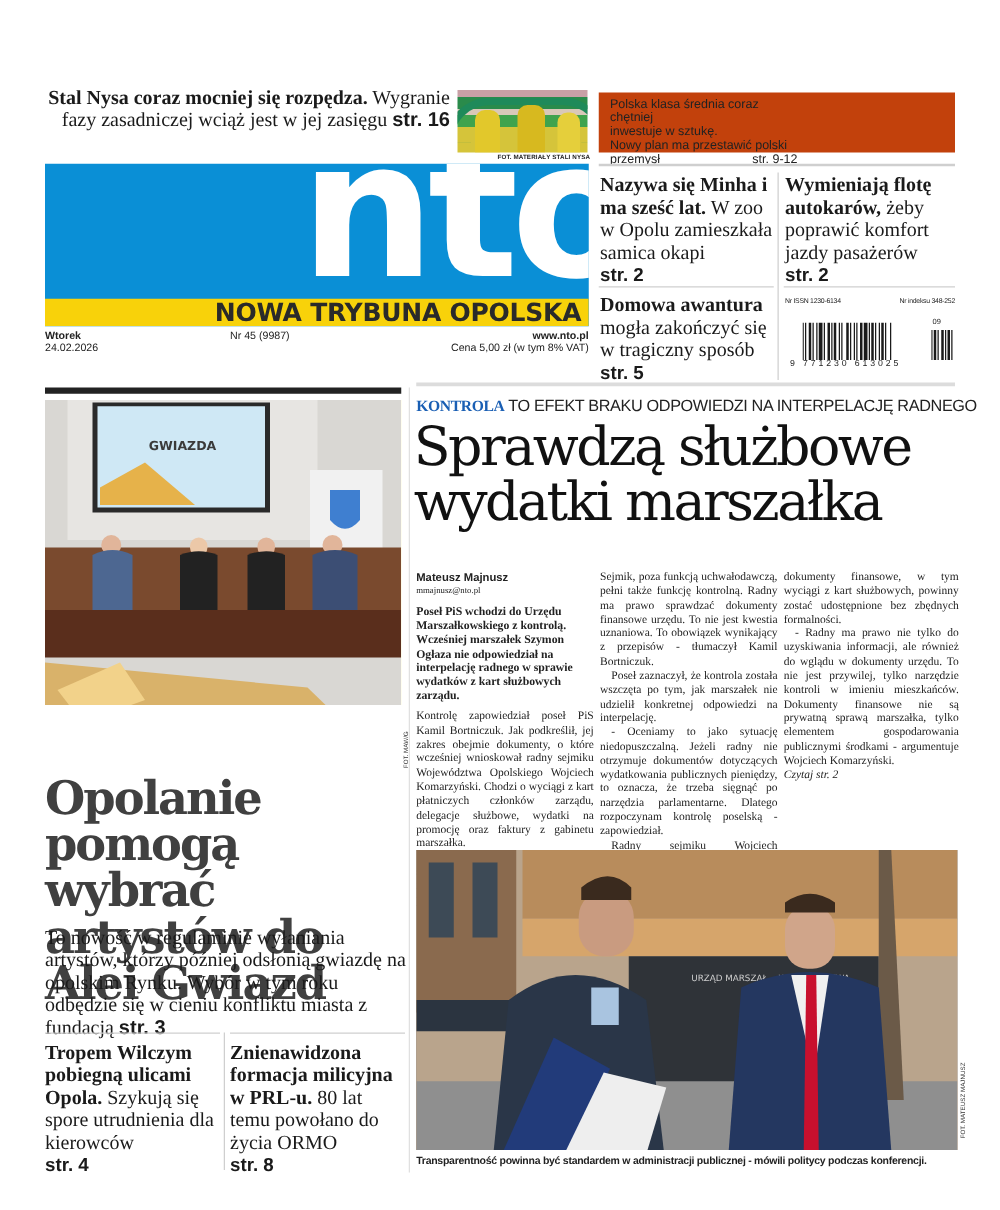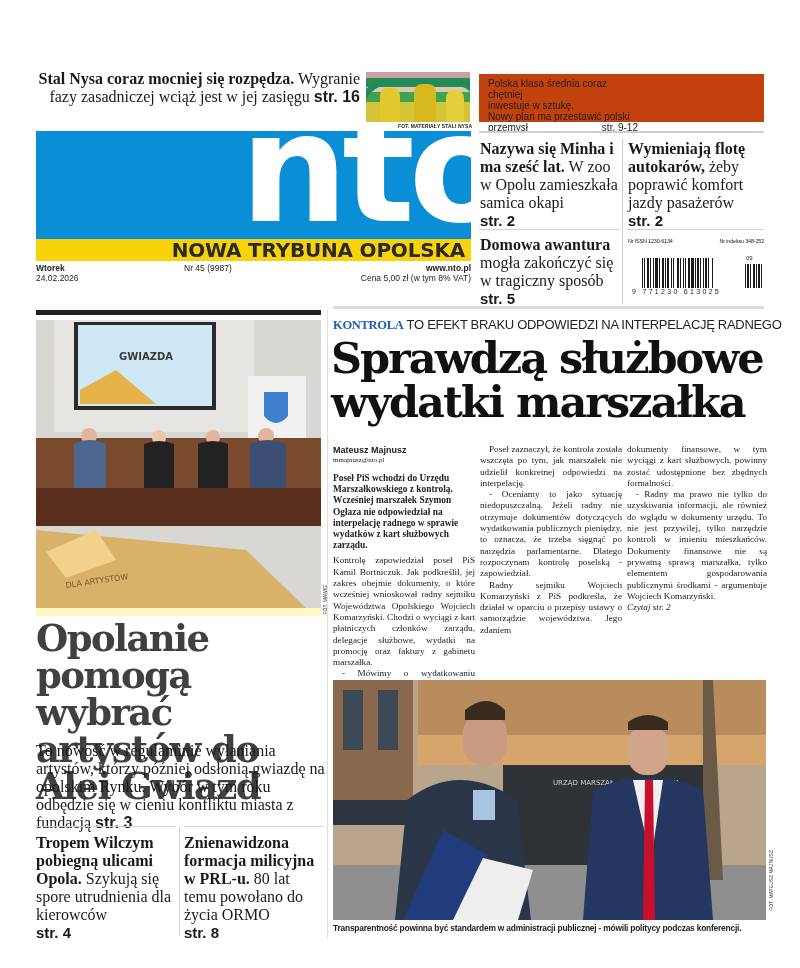--- a/index.html
+++ b/index.html
@@ -53,36 +53,36 @@
   #barcode-box { left: 628px; top: 238px; width: 136px; height: 64px; font-family:"Liberation Sans", sans-serif; }
   #issn { position:absolute; left:0; top:0; font-size:5.5px; letter-spacing:-0.2px; color:#222; }
   #index { position:absolute; right:0; top:0; font-size:5.5px; letter-spacing:-0.2px; color:#222; }
   #bars { position:absolute; left:14px; top:20px; width:94px; height:30px; }
   #bars2 { position:absolute; left:117px; top:26px; width:18px; height:24px; }
   #bar-digits { position:absolute; left:4px; top:50px; font-size:7px; letter-spacing:2.3px; color:#222; }
   #bar-addon { position:absolute; left:118px; top:17px; font-size:6px; color:#222; }
 
   
   #lead-photo-top { left: 36px; top: 310px; width: 285px; height: 5px; background:#222; }
-  #left-photo { left: 36px; top: 320px; width: 285px; height: 296px; overflow:hidden; background: #fef9c3; }
+  #left-photo { left: 36px; top: 320px; width: 285px; height: 244px; overflow:hidden; background: #fef9c3; }
   #left-photo-credit { left: 322px; top: 585px; font-size: 5px; font-family:"Liberation Sans",sans-serif; writing-mode: vertical-rl; transform: rotate(180deg); color:#333; }
 
   #story-title { left: 36px; top: 620px; width: 290px; font-size: 37px; line-height: 37px; font-family: "DejaVu Serif", serif; font-weight: bold; letter-spacing: -1.6px; color:#404040; }
   #story-lead { left: 36px; top: 742px; width: 290px; font-size: 16px; line-height: 18px; color:#1a1a1a; }
   #story-lead .pg { font-family: "Liberation Sans", sans-serif; font-weight: bold; }
 
   #bottom-teaser-1 { left: 36px; top: 834px; width: 140px; }
   #bottom-teaser-2 { left: 184px; top: 834px; width: 140px; }
 
   
   #kicker { left: 333px; top: 317px; font-family:"Liberation Sans",sans-serif; font-size: 13px; color:#222; white-space:nowrap; letter-spacing:-0.3px; }
   #kicker .k { color:#1a5fb4; font-weight:bold; font-family:Liberation Serif, serif; font-size:12.5px; }
-  #lead-title { left: 331px; top: 336px; width: 470px; font-size: 43px; line-height: 44px; font-family:"DejaVu Serif",serif; font-weight:bold; letter-spacing:-2px; color:#111; }
-
-  .col { font-size: 9.2px; line-height: 11.3px; text-align: justify; color:#222; font-family:"Liberation Serif",serif; hyphens: manual; }
+  #lead-title { left: 331px; top: 336px; width: 470px; font-size: 43px; line-height: 44px; font-family:"DejaVu Serif",serif; font-weight:normal; letter-spacing:-2px; color:#111; }
+
+  .col { font-size: 9.2px; line-height: 11.3px; text-align: justify; color:#222; font-family:"Liberation Serif",serif; hyphens: manual; margin-top: 12px; }
   .col p { text-indent: 9px; }
   .col p.noind { text-indent: 0; }
   #col1 { left: 333px; top: 444px; width: 142px; }
   #col2 { left: 480px; top: 444px; width: 142px; }
   #col3 { left: 627px; top: 444px; width: 140px; }
   #author { font-family:"Liberation Sans",sans-serif; font-weight:bold; font-size:9px; line-height:12px; }
   #author-mail { font-size:7px; line-height:9px; margin-bottom:8px; }
   #col1-lead { font-weight: bold; text-align: left; font-size:9.4px; line-height:11.2px; margin-bottom: 4px; }
   #more { font-style: italic; text-indent: 0 !important; }
 
@@ -256,20 +256,21 @@
 <div id="lead-title" class="abs">Sprawdzą służbowe wydatki marszałka</div>
 
 <div id="col1" class="abs col">
   <div id="author">Mateusz Majnusz</div>
   <div id="author-mail">mmajnusz@nto.pl</div>
   <div id="col1-lead">Poseł PiS wchodzi do Urzędu Marszałkowskiego z kontrolą. Wcześniej marszałek Szymon Ogłaza nie odpowiedział na interpelację radnego w sprawie wydatków z kart służbowych zarządu.</div>
   <p class="noind">Kontrolę zapowiedział poseł PiS Kamil Bortniczuk. Jak podkreślił, jej zakres obejmie dokumenty, o które wcześniej wnioskował radny sejmiku Województwa Opolskiego Wojciech Komarzyński. Chodzi o wyciągi z kart płatniczych członków zarządu, delegacje służbowe, wydatki na promocję oraz faktury z gabinetu marszałka.</p>
   <p id="p1a">- Mówimy o wydatkowaniu środków publicznych, czyli o informacjach, które są informacją publiczną.</p>
 </div>
 <div id="col2" class="abs col">
+  <p class="noind" id="p1b">Sejmik, poza funkcją uchwałodawczą, pełni także funkcję kontrolną. Radny ma prawo sprawdzać dokumenty finansowe urzędu. To nie jest kwestia uznaniowa. To obowiązek wynikający z przepisów - tłumaczył Kamil Bortniczuk.</p>
   <p>Poseł zaznaczył, że kontrola została wszczęta po tym, jak marszałek nie udzielił konkretnej odpowiedzi na interpelację.</p>
   <p>- Oceniamy to jako sytuację niedopuszczalną. Jeżeli radny nie otrzymuje dokumentów dotyczących wydatkowania publicznych pieniędzy, to oznacza, że trzeba sięgnąć po narzędzia parlamentarne. Dlatego rozpoczynam kontrolę poselską - zapowiedział.</p>
   <p id="p4a">Radny sejmiku Wojciech Komarzyński z PiS podkreśla, że działał w oparciu o przepisy ustawy o samorządzie województwa. Jego zdaniem</p>
 </div>
 <div id="col3" class="abs col">
   <p class="noind" id="p4b">dokumenty finansowe, w tym wyciągi z kart służbowych, powinny zostać udostępnione bez zbędnych formalności.</p>
   <p>- Radny ma prawo nie tylko do uzyskiwania informacji, ale również do wglądu w dokumenty urzędu. To nie jest przywilej, tylko narzędzie kontroli w imieniu mieszkańców. Dokumenty finansowe nie są prywatną sprawą marszałka, tylko elementem gospodarowania publicznymi środkami - argumentuje Wojciech Komarzyński.</p>
   <p id="more">Czytaj str. 2</p>
 </div>
 

